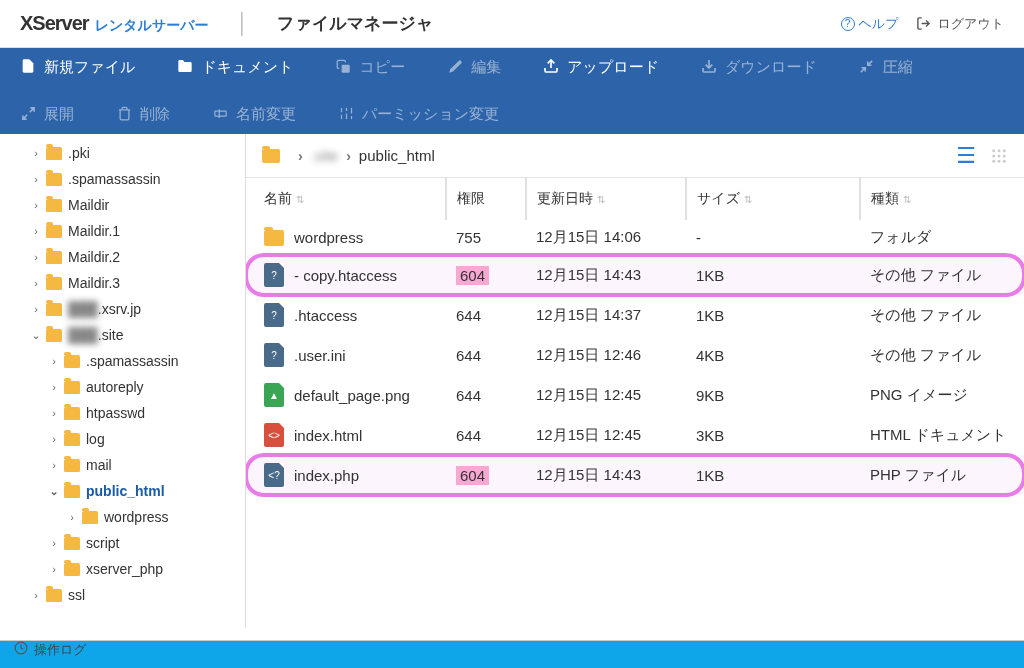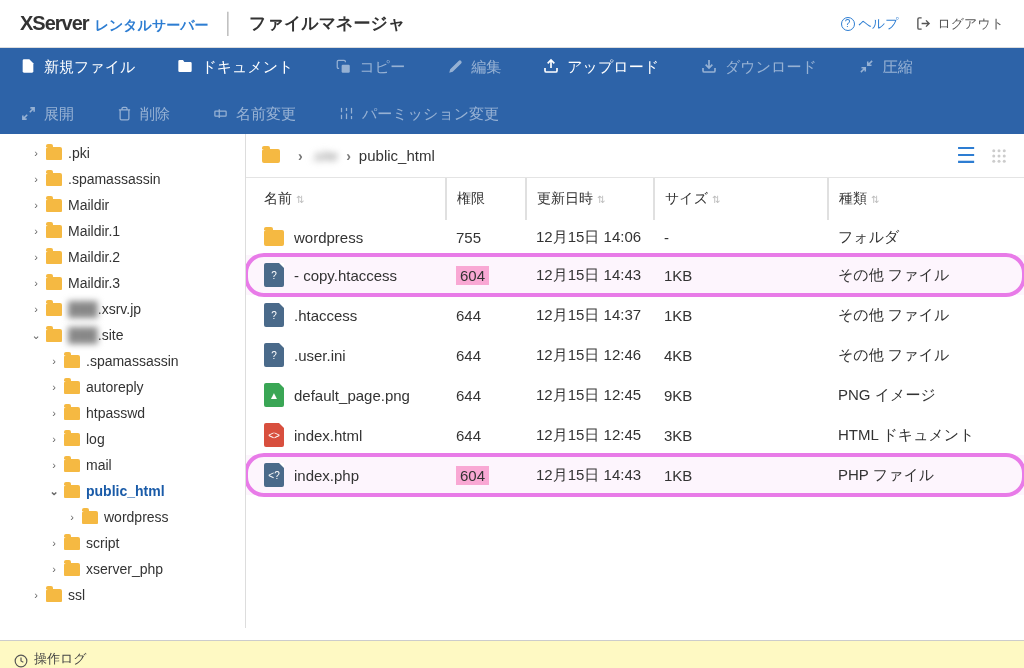--- a/index.html
+++ b/index.html
@@ -1,19 +1,19 @@
 <!DOCTYPE html>
 <html><head>
 <meta charset="utf-8">
 <style>
 * { margin: 0; padding: 0; box-sizing: border-box; }
 body { font-family: "Hiragino Kaku Gothic ProN", "メイリオ", Meiryo, sans-serif; font-size: 14px; color: #333; width: 1024px; height: 668px; overflow: hidden; background: #fff; }
 
 
-.header { height: 48px; display: flex; align-items: center; padding: 0 20px; border-bottom: 1px solid #ddd; }
+.header { height: 48px; display: flex; align-items: center; padding: 0 20px; border-bottom: 1px solid #ddd; gap: 14px; }
 .logo { display: flex; align-items: baseline; gap: 6px; }
 .logo-x { font-weight: 900; font-size: 20px; letter-spacing: -1px; }
 .logo-sub { color: #2d7dd2; font-size: 14px; font-weight: 600; }
 .logo-divider { color: #bbb; margin: 0 14px; font-size: 20px; font-weight: 100; }
 .logo-title { font-size: 17px; font-weight: 700; }
 .header-right { margin-left: auto; display: flex; align-items: center; gap: 18px; }
 .help-link { color: #2d7dd2; font-size: 13px; display: flex; align-items: center; gap: 4px; }
 .logout-link { color: #555; font-size: 13px; display: flex; align-items: center; gap: 6px; }
 
 
@@ -60,21 +60,21 @@
 .ico-folder { width: 20px; height: 16px; background: #f5b942; border-radius: 2px; position: relative; flex-shrink: 0; }
 .ico-folder::before { content: ""; position: absolute; top: -3px; left: 0; width: 9px; height: 3px; background: #f5b942; border-radius: 2px 2px 0 0; }
 .ico-question { background: #4a6a8a; }
 .ico-php { background: #4a6a8a; }
 .ico-png { background: #3aa655; }
 .ico-html { background: #d84f3e; }
 .perm-hl { background: #f9a8d4; padding: 1px 4px; }
 .row-highlight { outline: 4px solid #e87be8; outline-offset: -2px; border-radius: 18px; background: rgba(232,123,232,0.08); }
 
 
-.footer { position: fixed; bottom: 0; left: 0; right: 0; height: 28px; border-top: 1px solid #ccc; display: flex; align-items: flex-end; padding: 0 14px; background: #fef9c3; font-size: 13px; color: #444; gap: 6px; }
+.footer { position: fixed; bottom: 0; left: 0; right: 0; height: 28px; border-top: 1px solid #ccc; display: flex; align-items: flex-start; padding: 0 14px; background: #0ea5e9; font-size: 13px; color: #444; gap: 6px; }
 
 svg { display: block; }
 </style>
 </head>
 <body>
 
 <div class="header">
   <div class="logo">
     <span class="logo-x">XServer</span>
     <span class="logo-sub">レンタルサーバー</span>
@@ -314,21 +314,21 @@
         </span>
       </div>
     </div>
 
     <div class="tbl-wrap">
       <table class="tbl">
         <thead>
           <tr>
             <th style="width:200px"><span>名前</span><span class="sort-icon">⇅</span></th>
             <th style="width:80px"><span>権限</span></th>
-            <th style="width:128px"><span>更新日時</span><span class="sort-icon">⇅</span></th>
+            <th style="width:160px"><span>更新日時</span><span class="sort-icon">⇅</span></th>
             <th style="width:174px"><span>サイズ</span><span class="sort-icon">⇅</span></th>
             <th><span>種類</span><span class="sort-icon">⇅</span></th>
           </tr>
         </thead>
         <tbody id="tbody">
             <tr>
               <td>
                 <div class="name-cell">
                   <span class="ico-folder"></span>
                   <span>wordpress</span>

